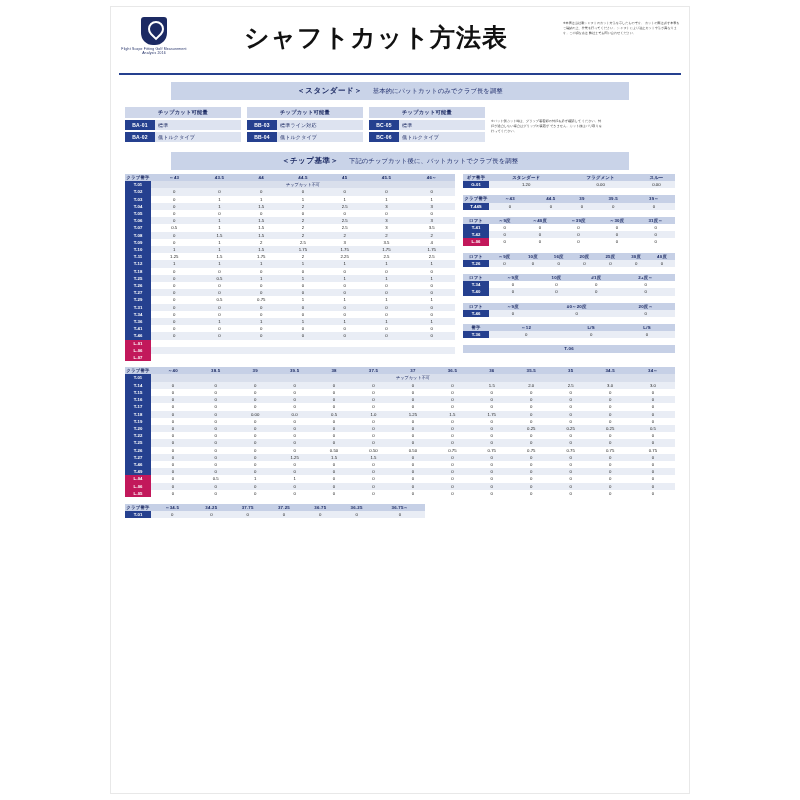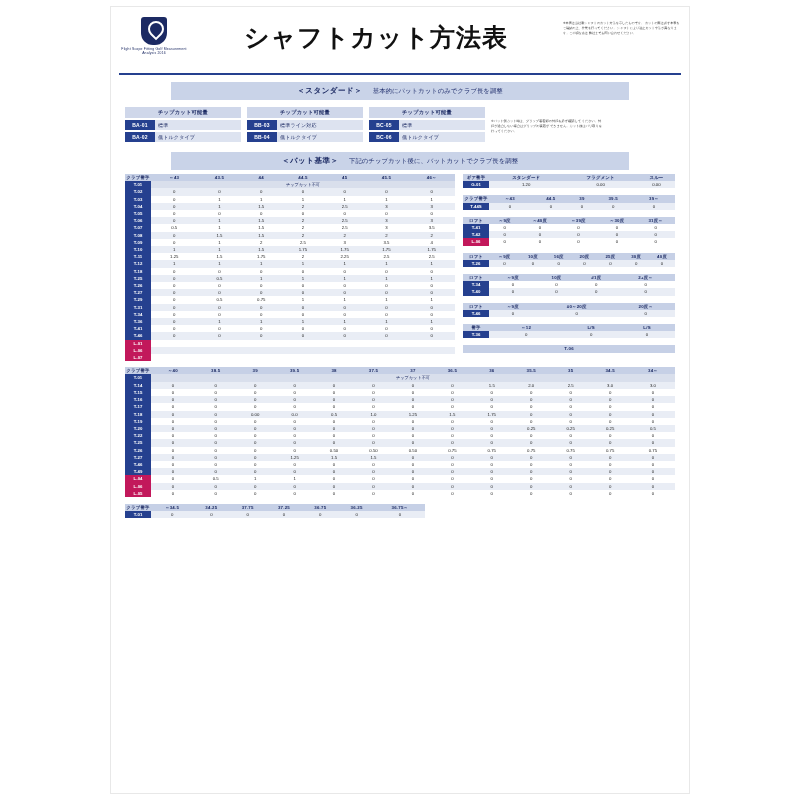--- a/index.html
+++ b/index.html
@@ -138,21 +138,21 @@
         <div class="butt-code">BC-06</div>
         <div class="butt-desc">低トルクタイプ</div>
       </div>
     </div>
     <div class="butt-note">※バット側カット時は、グリップ装着部の外径を必ず確認して
 ください。外径が適合しない場合はグリップの装着が
 できません。カット後はバリ取りを行ってください。</div>
   </div>
 
   <div class="band" style="margin-top:10px;">
-    <span>＜バット基準＞</span>
+    <span>＜チップ基準＞</span>
     <span class="sub">下記のチップカット後に、バットカットでクラブ長を調整</span>
   </div>
 
   <div class="tables">
     <div class="col-left">
       <table id="tbl-left">
           <tbody>
             <tr class="hdr">
               <td>クラブ番手</td>
               <td>～43</td>

